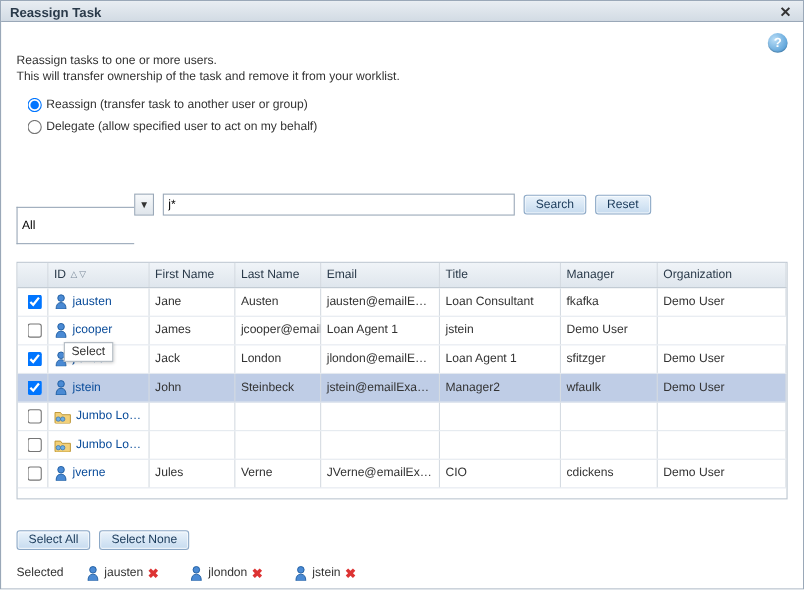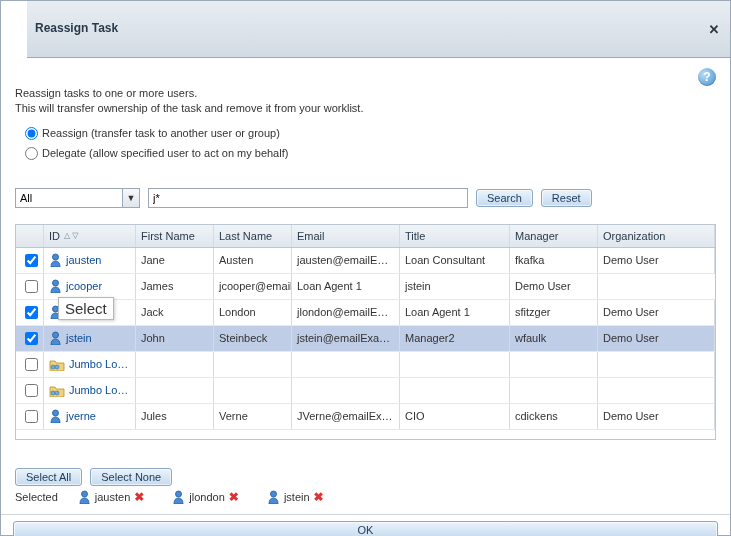--- a/index.html
+++ b/index.html
@@ -14,27 +14,26 @@
     width: 731px;
     height: 536px;
     border: 1px solid #9aa8b8;
     display: flex;
     flex-direction: column;
     position: relative;
   }
   .titlebar {
     background: linear-gradient(#e8edf2, #d2dbe4);
     border-bottom: 1px solid #9aa8b8;
-    padding: 20px 8px;
-    display: flex;
-    align-items: flex-start;
+    padding: 1px 8px;
+    display: flex;
+    align-items: flex-end;
     font-weight: bold;
     font-size: 12px;
     color: #2a3a4a;
-    margin-left: 26px;
   }
   .titlebar .spacer { flex: 1; }
   .close-x {
     width: 16px; height: 16px;
     display: flex; align-items: center; justify-content: center;
     cursor: pointer;
     font-size: 13px;
     color: #333;
   }
   .body {
@@ -87,24 +86,25 @@
     gap: 8px;
   }
   .combo {
     position: relative;
     display: inline-flex;
     align-items: center;
   }
   .combo input {
     width: 107px;
     height: 20px;
-    padding: 2px 4px;
+    padding: 16px 4px;
     border: 1px solid #9aa8b8;
     font: inherit;
     border-right: none;
+    margin-top: 38px;
   }
   .combo-btn {
     width: 18px; height: 20px;
     border: 1px solid #9aa8b8;
     background: linear-gradient(#f7f9fb, #dfe5eb);
     display: flex; align-items: center; justify-content: center;
     font-size: 9px;
     cursor: pointer;
   }
   .search-input {
@@ -185,29 +185,30 @@
     color: #0a4c9a;
     text-decoration: none;
     cursor: pointer;
   }
   .select-tooltip {
     position: absolute;
     background: #fff;
     border: 1px solid #b0b8c0;
     padding: 2px 6px;
     box-shadow: 1px 1px 3px rgba(0,0,0,0.2);
-    font-size: 15px;
+    font-size: 11px;
     z-index: 20;
   }
   .select-btns {
     margin-top: 24px;
     display: flex;
     gap: 8px;
   }
   .selectedrow {
+    margin-top: 10px;
     display: flex;
     align-items: center;
     gap: 20px;
   }
   .selchip {
     display: flex;
     align-items: center;
     gap: 4px;
   }
   .del-x {

